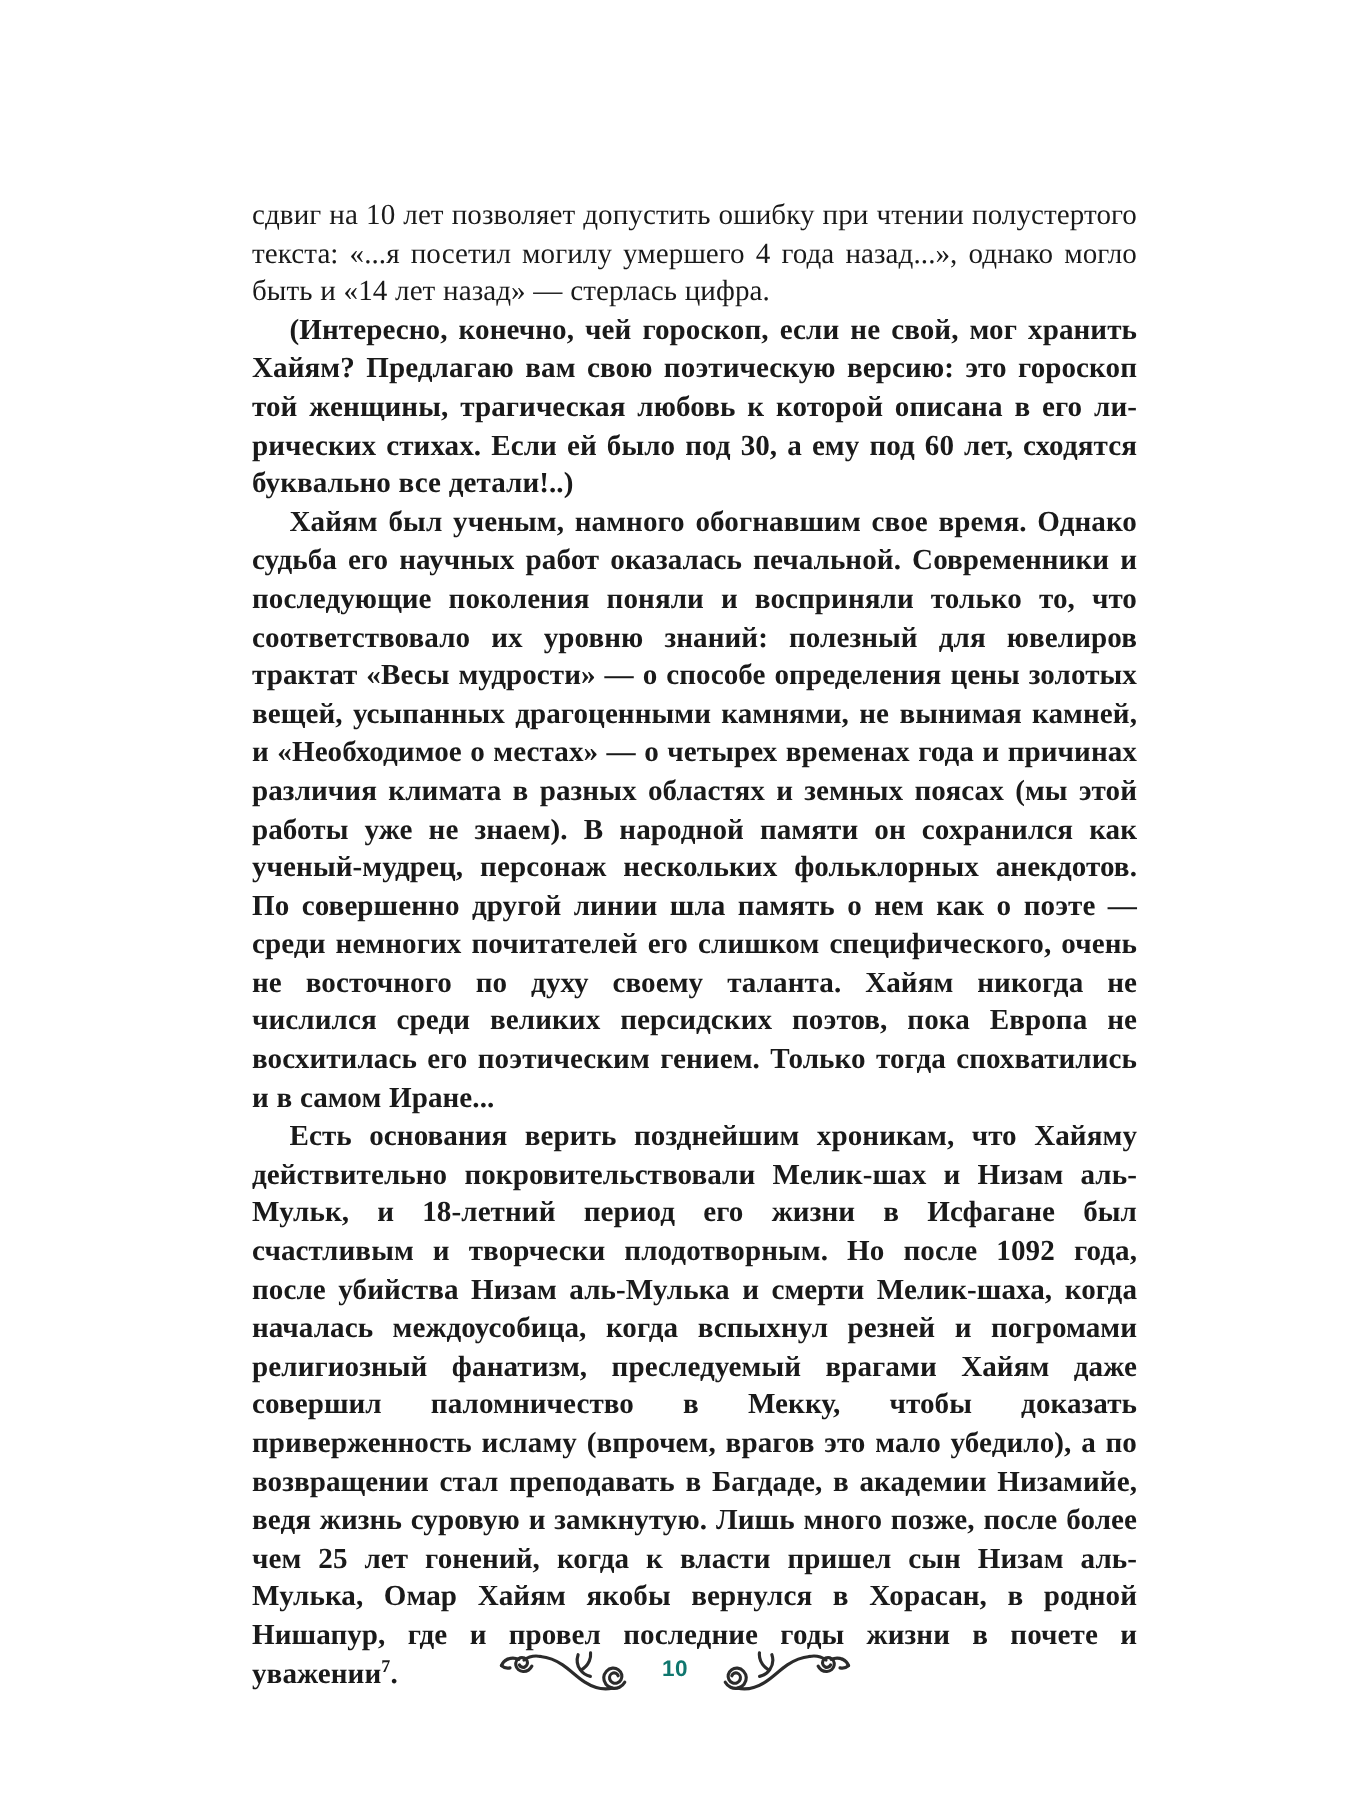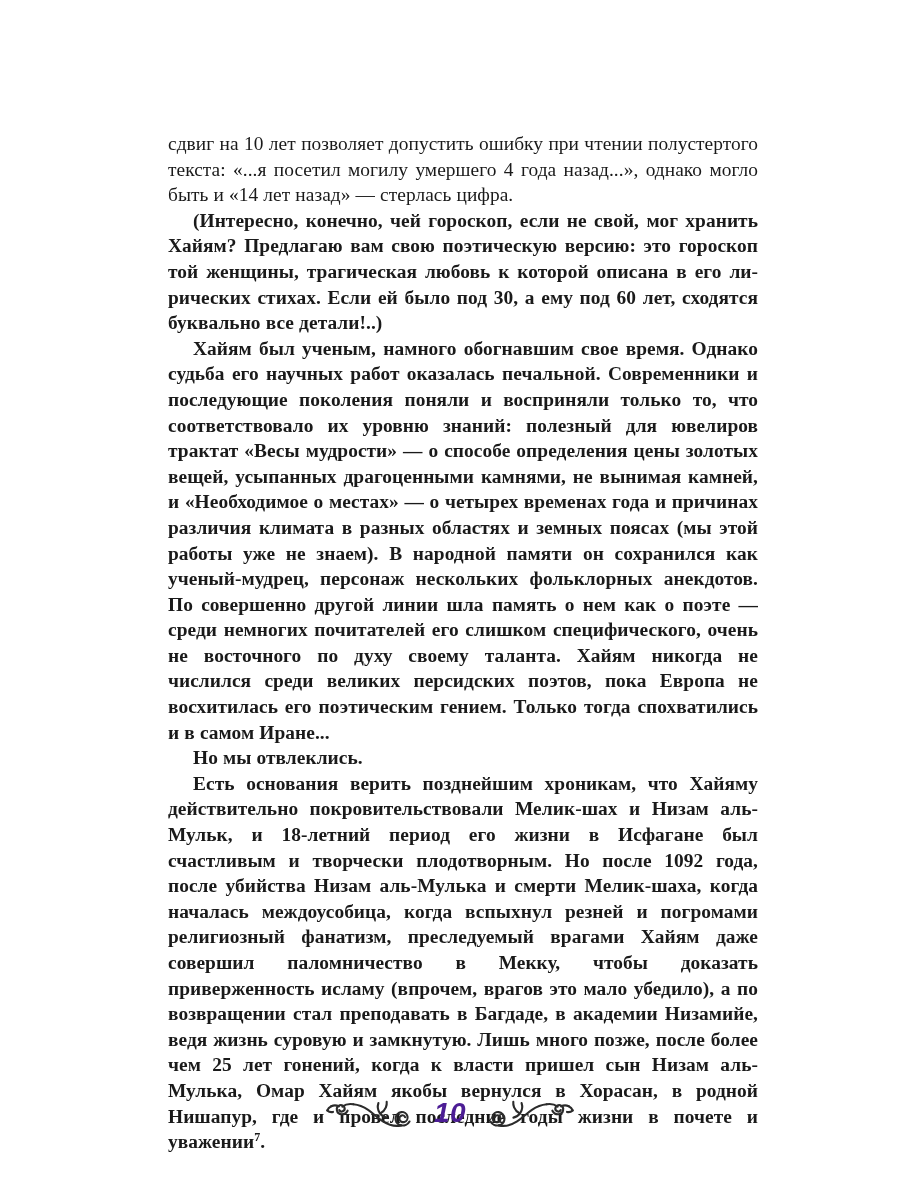--- a/index.html
+++ b/index.html
@@ -82,43 +82,41 @@
     stroke-width: 2.1;
     stroke-linecap: round;
     stroke-linejoin: round;
   }
   .ornament--right {
     transform: scaleX(-1);
   }
 
   .page-number {
     font-family: "Liberation Sans", "DejaVu Sans", sans-serif;
-    font-size: 28px;
+    font-size: 15px;
     font-weight: 700;
-    color: #4c1d95;
+    color: #0f766e;
     letter-spacing: 0.4px;
     line-height: 1;
     padding-bottom: 1px;
-    font-style: italic;
   }
 </style>
 </head>
 <body>
 
 <div class="page">
 
   <div class="text-block">
 
     <p class="para flush">сдвиг на 10 лет позволяет допустить ошибку при чтении полу­стертого текста: «...я посетил могилу умершего 4 года назад...», однако могло быть и «14 лет назад» —  стерлась цифра.</p>
 
     <p class="para indent">(Интересно, конечно, чей гороскоп, если не свой, мог хранить Хайям? Предлагаю вам свою поэтическую версию: это гороскоп той женщины, трагическая любовь к которой описана в его ли­рических стихах. Если ей было под 30, а ему под 60 лет, сходятся буквально все детали!..)</p>
 
     <p class="para indent">Хайям был ученым, намного обогнавшим свое время. Однако судьба его научных работ оказалась печальной. Современни­ки и последующие поколения поняли и восприняли только то, что соответствовало их уровню знаний: полезный для ювели­ров трактат «Весы мудрости» — о способе определения цены золотых вещей, усыпанных драгоценными камнями, не выни­мая камней, и «Необходимое о местах» — о четырех временах года и причинах различия климата в разных областях и земных поясах (мы этой работы уже не знаем). В народной памяти он сохранился как ученый-мудрец, персонаж нескольких фольк­лорных анекдотов. По совершенно другой линии шла память о нем как о поэте — среди немногих почитателей его слишком специфического, очень не восточного по духу своему таланта. Хайям никогда не числился среди великих персидских поэтов, пока Европа не восхитилась его поэтическим гением. Только тогда спохватились и в самом Иране...</p>
 
-    <p class="para indent">Но мы отвлеклись.</p>
 
     <p class="para indent"><span>Есть основания верить позднейшим хроникам, что Хайяму дей­ствительно покровительствовали Мелик-шах и Низам аль-Мульк, и 18-летний период его жизни в Исфагане был счастливым и твор­чески плодотворным. Но после 1092 года, после убийства Низам аль-Мулька и смерти Мелик-шаха, когда началась междоусобица, когда вспыхнул резней и погромами религиозный фанатизм, пре­следуемый врагами Хайям даже совершил паломничество в Мек­ку, чтобы доказать приверженность исламу (впрочем, врагов это мало убедило), а по возвращении стал преподавать в Багдаде, в академии Низамийе, ведя жизнь суровую и замкнутую. Лишь много позже, после более чем 25 лет гонений, когда к власти при­шел сын Низам аль-Мулька, Омар Хайям якобы вернулся в Хора­сан, в родной Нишапур, где и провел последние годы жизни в по­чете и уважении</span><sup class="footnote-ref">7</sup><span>.</span></p>
 
   </div>
 
   <div class="footer">
 
     <svg class="ornament ornament--left" viewBox="0 0 92 34" aria-hidden="true">
       <path d="M86.5 25.5c-1.6 2.9-5.1 4.6-8.4 3.9-3.4-.7-5.8-3.8-5.6-7.1.2-3.1 2.7-5.9 5.8-6.2 2.8-.3 5.6 1.6 6.2 4.3.5 2.3-.8 4.9-3.1 5.6-2 .6-4.3-.5-4.9-2.5-.5-1.7.5-3.6 2.2-4.1 1.4-.4 3 .4 3.4 1.8"></path>
       <path d="M78.2 29.4c-6.3 1.5-12.9-.6-18.3-4-5.3-3.3-9.6-8-14.8-11.5-4.4-3-9.5-5.1-14.8-5.6"></path>

